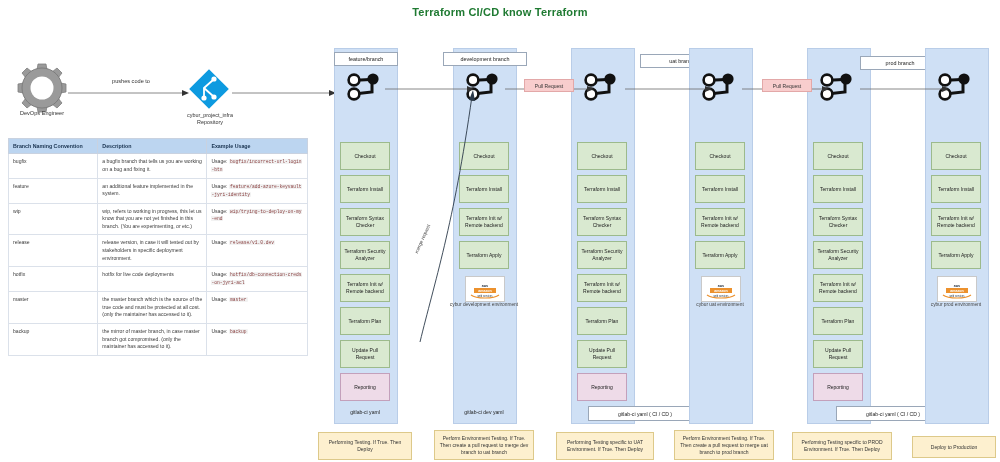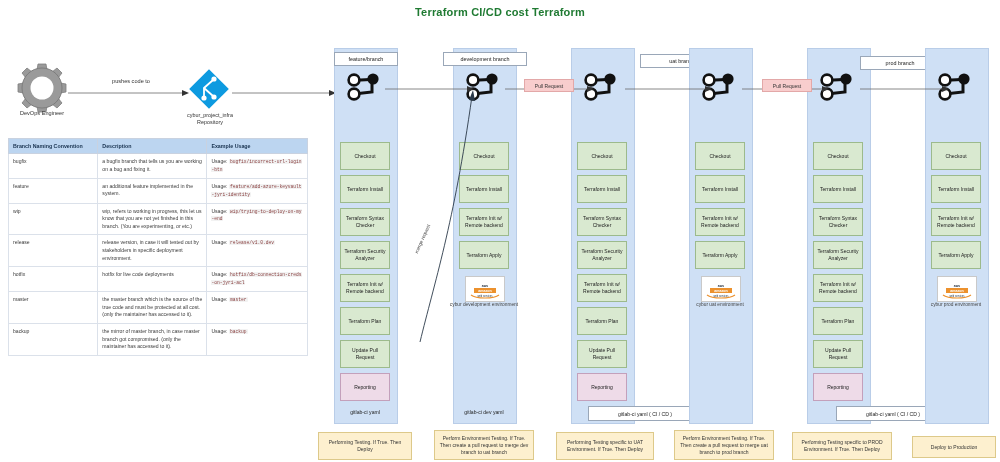--- a/index.html
+++ b/index.html
@@ -86,21 +86,21 @@
   .env-label{font-size:4.8px;color:#444;text-align:center;}
   .merge-label{
     font-size:4.8px;color:#444;
     transform:rotate(-66deg);transform-origin:left top;white-space:nowrap;
   }
   svg{display:block;overflow:visible;}
 </style>
 </head>
 <body>
 
-<div class="abs" id="title">Terraform CI/CD cost Terraform</div>
+<div class="abs" id="title">Terraform CI/CD know Terraform</div>
 
 <div class="abs" id="gear-wrap">
   <svg width="52" height="52" viewBox="0 0 52 52">
     <g fill="#9a9a9a" stroke="#7d7d7d" stroke-width="0.8">
       <path d="M26 2 L30 2 L31 8 L21 8 L22 2 Z"></path>
       <path d="M26 50 L30 50 L31 44 L21 44 L22 50 Z"></path>
       <path d="M2 26 L2 22 L8 21 L8 31 L2 30 Z"></path>
       <path d="M50 26 L50 22 L44 21 L44 31 L50 30 Z"></path>
       <path d="M8 9 L11 6 L16 10 L10 16 L6 11 Z"></path>
       <path d="M44 9 L41 6 L36 10 L42 16 L46 11 Z"></path>

